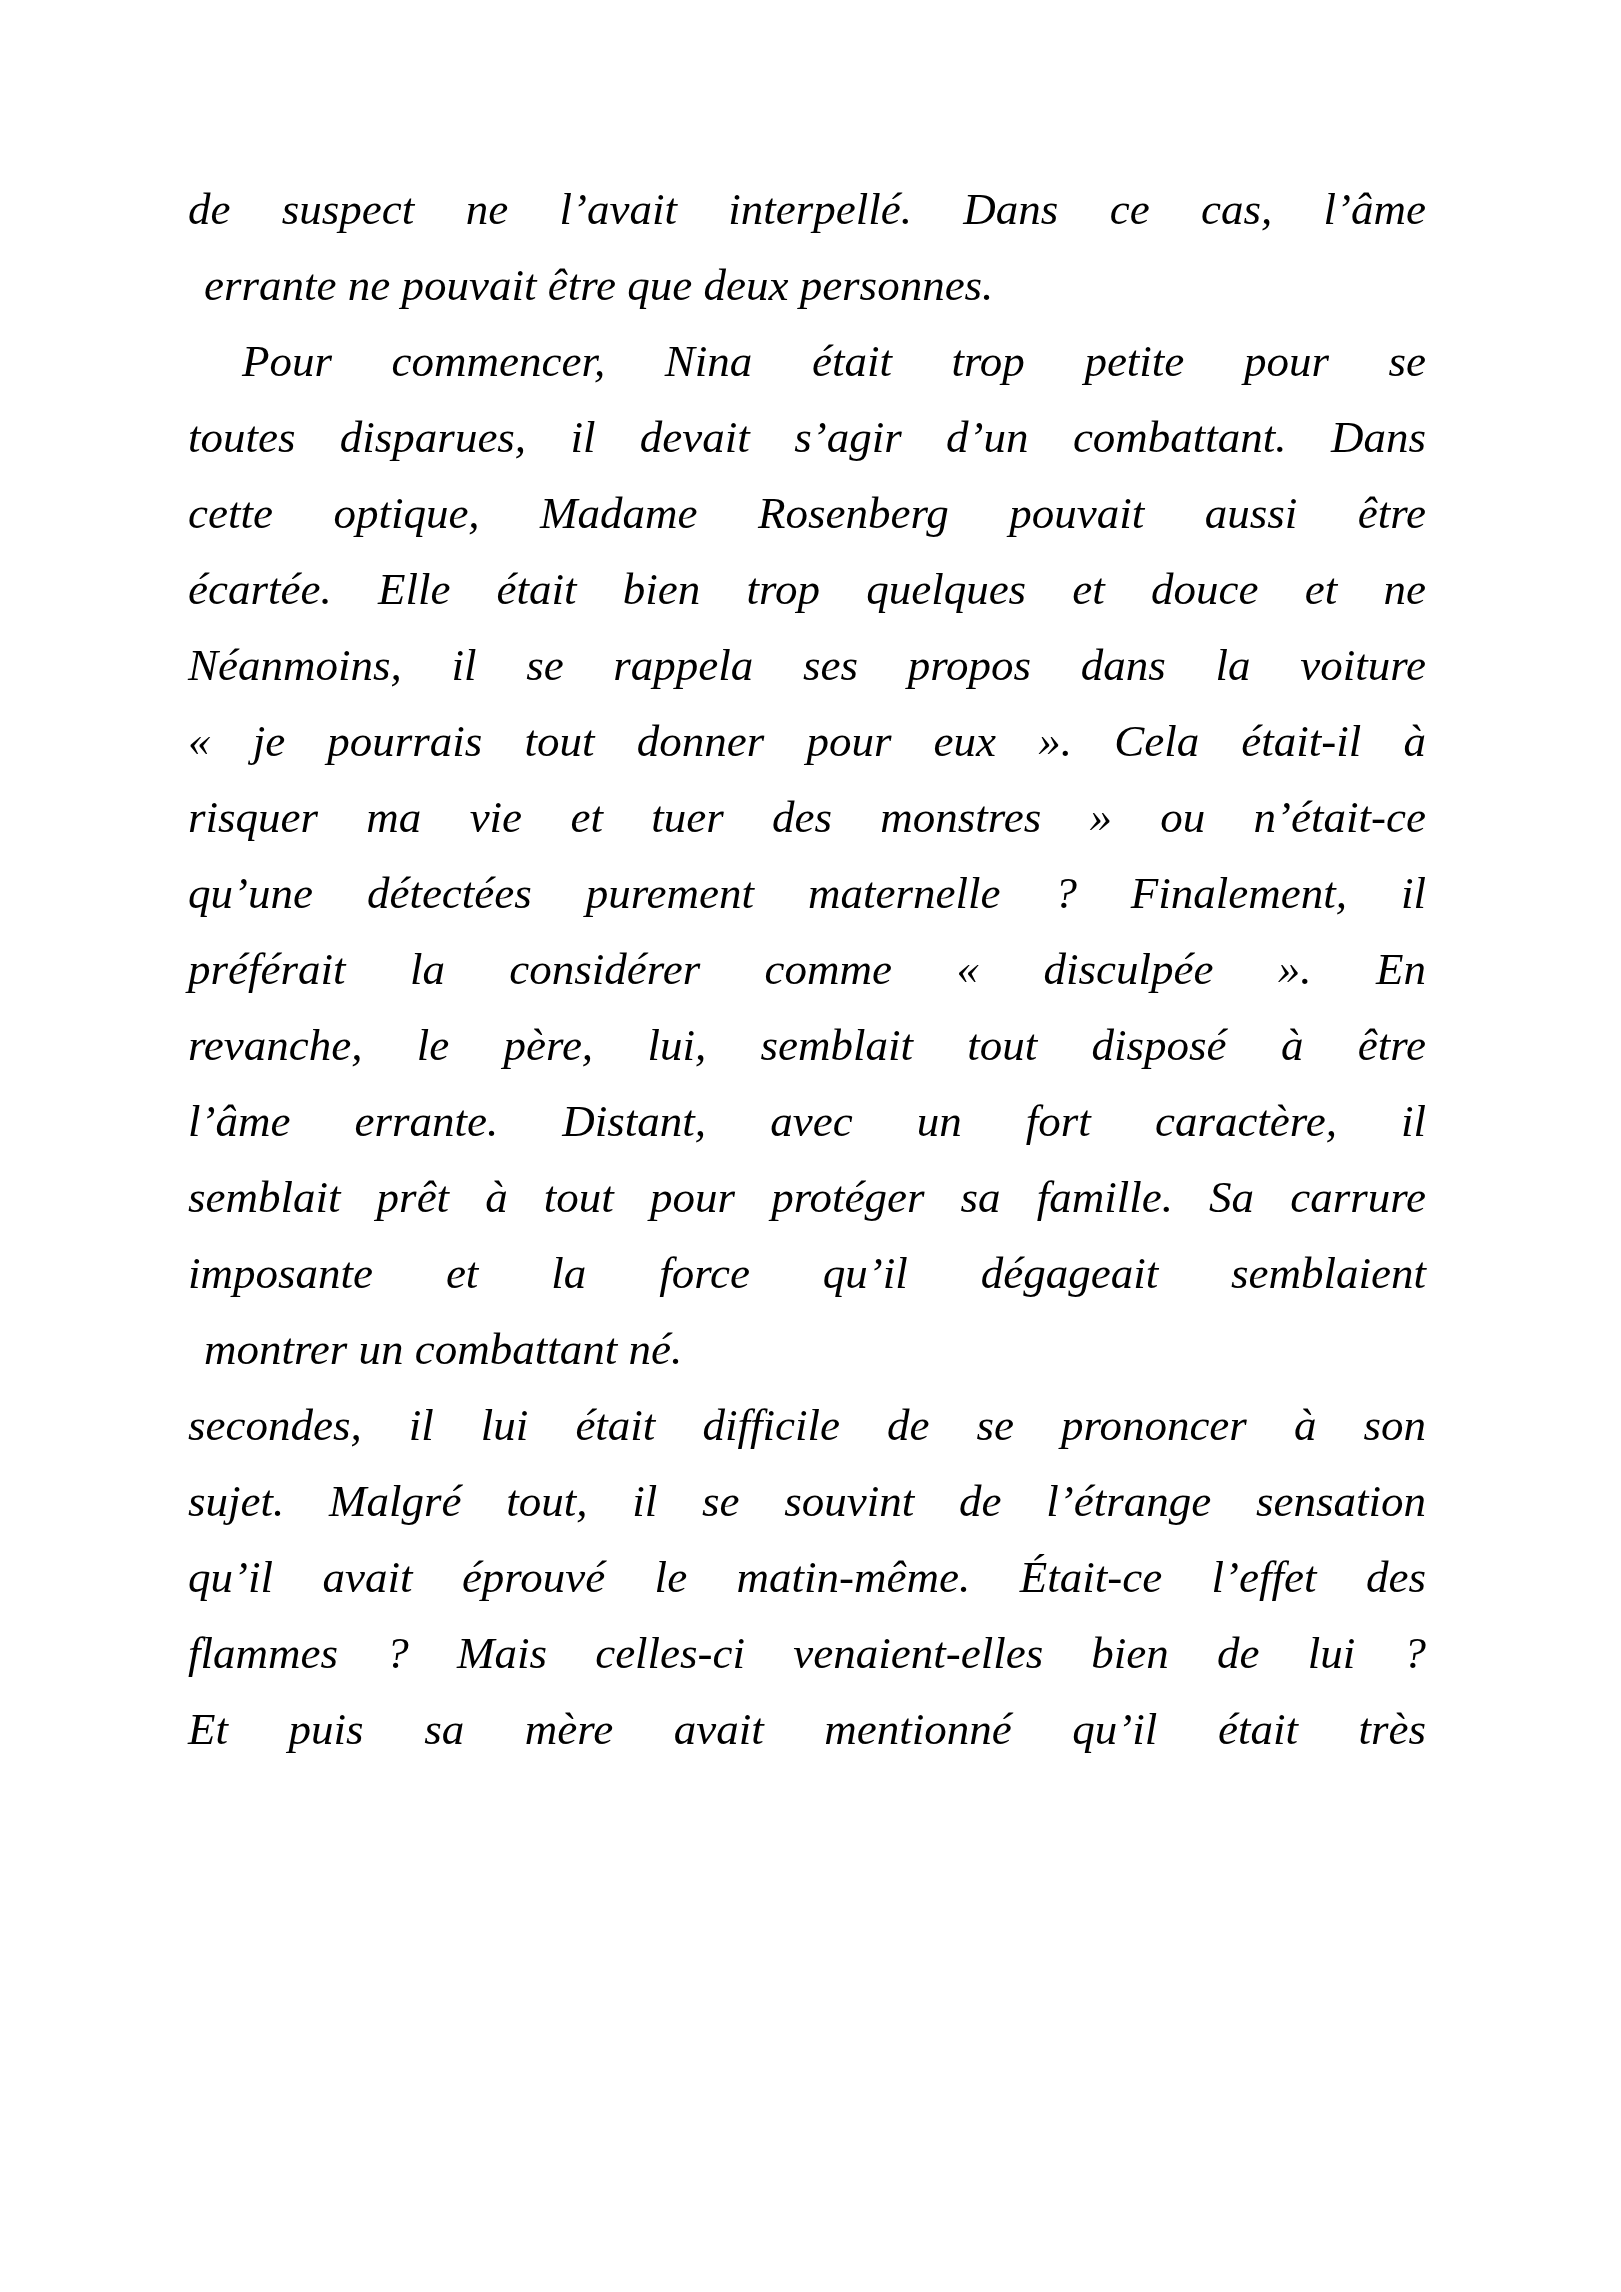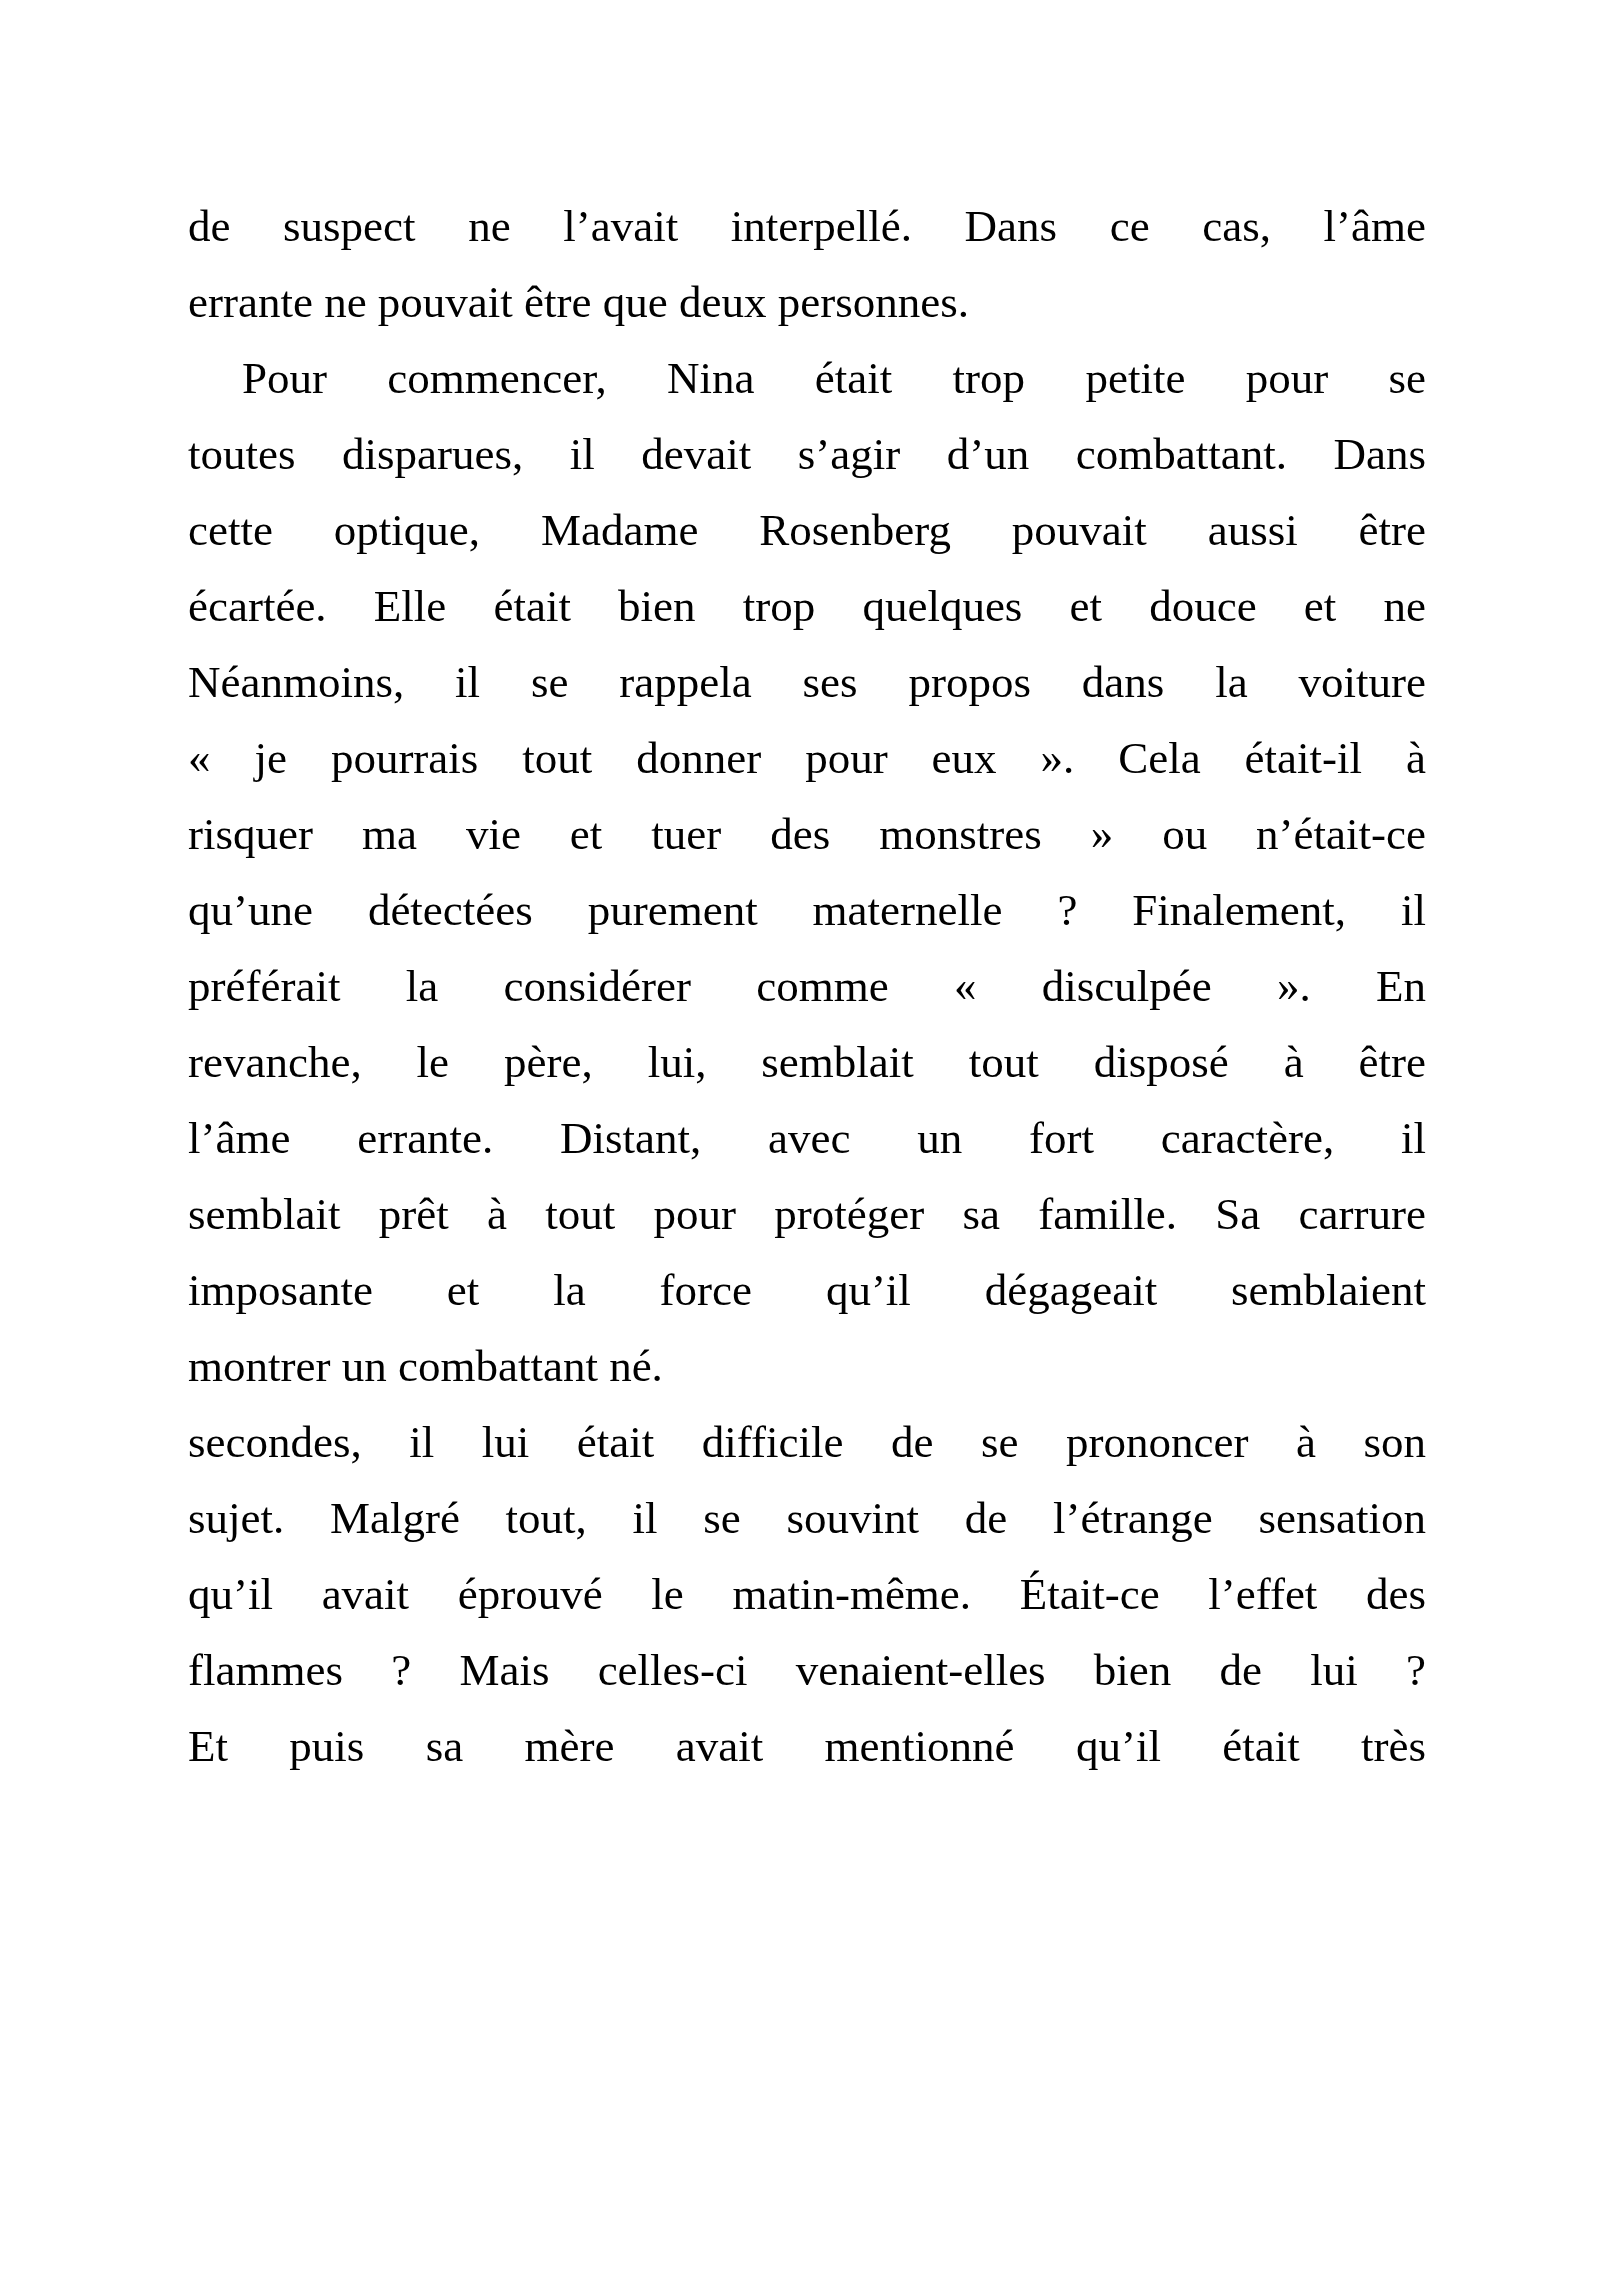--- a/index.html
+++ b/index.html
@@ -10,41 +10,43 @@
   .page {
     position: relative;
     width: 1621px;
     height: 2293px;
     background: #ffffff;
     overflow: hidden;
   }
   .text-block {
     position: absolute;
     left: 188px;
-    top: 188px;
+    top: 171px;
     width: 1238px;
     font-family: "Liberation Serif", "DejaVu Serif", serif;
     font-size: 45px;
     line-height: 76px;
     color: #000000;
+    font-style: italic;
   }
   .paragraph {
     margin: 0;
     padding: 0;
   }
   .line {
     text-align: justify;
     text-align-last: justify;
     white-space: nowrap;
   }
   .line.indent {
     text-indent: 54px;
   }
   .line.lastline {
     text-align-last: left;
+    margin-left: 16px;
   }
 </style>
 </head>
 <body>
 
 <div class="page">
   <div class="text-block" id="page-text">
       <div class="paragraph">
         <div class="line">de suspect ne l’avait interpellé. Dans ce cas, l’âme</div>
         <div class="line lastline">errante ne pouvait être que deux personnes.</div>

